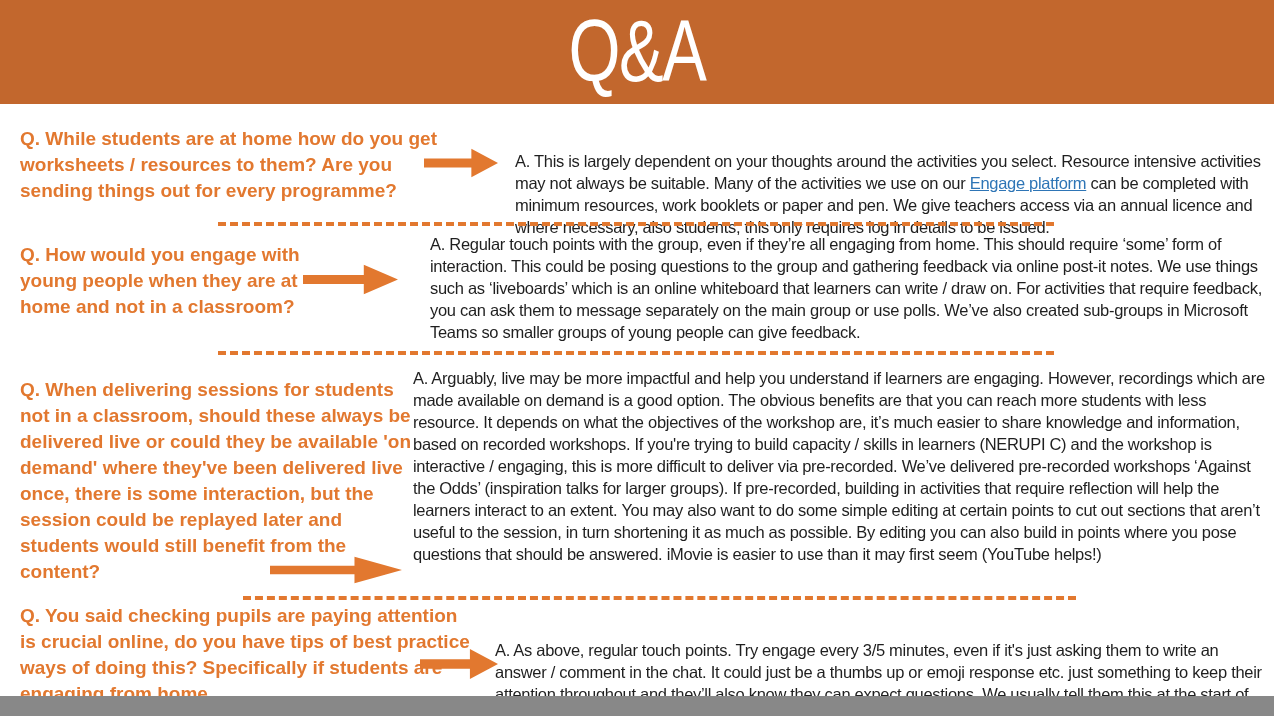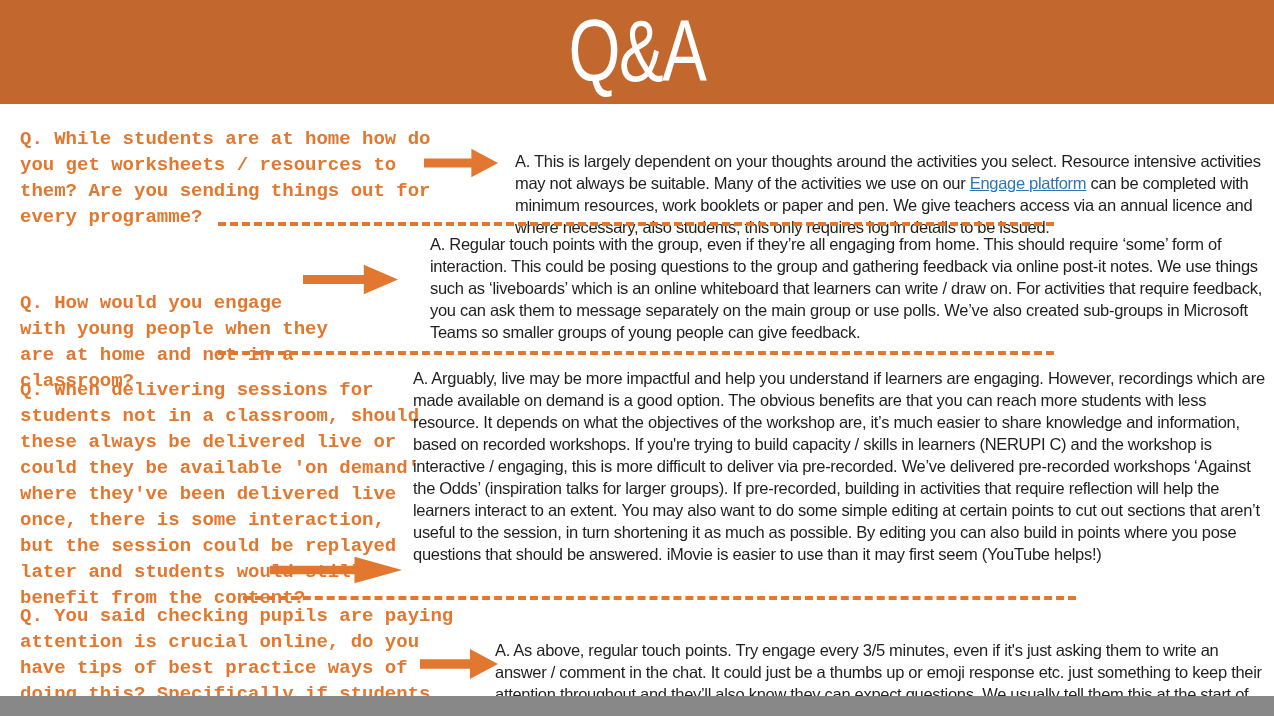--- a/index.html
+++ b/index.html
@@ -30,21 +30,20 @@
     transform:scaleX(0.76);
     letter-spacing:-2px;
     margin-top:-2px;
   }
   .q{
     position:absolute;
     color:var(--accent);
     font-weight:bold;
     font-size:19px;
     line-height:26px;
-    font-family:Liberation Mono, monospace;
   }
   .a{
     position:absolute;
     color:var(--answer);
     font-size:16.5px;
     line-height:22px;
     letter-spacing:-0.3px;
   }
   .a a{color:var(--link);text-decoration:underline;cursor:pointer;}
   .divider{
@@ -53,21 +52,21 @@
     height:0;
   }
   .arrow{position:absolute;}
   .arrow svg{display:block;width:100%;height:100%;fill:var(--accent);}
   
   .q1{left:20px;top:126px;width:428px;}
   .arrow1{left:424px;top:147px;width:74px;height:32px;}
   .a1{left:515px;top:118px;width:752px;margin-top:32px;}
   .div1{left:218px;top:222px;width:836px;}
   
-  .q2{left:20px;top:242px;width:310px;margin-top:48px;}
+  .q2{left:20px;top:242px;width:310px;}
   .arrow2{left:303px;top:263px;width:95px;height:33px;}
   .a2{left:430px;top:233px;width:842px;}
   .div2{left:218px;top:351px;width:836px;}
   
   .q3{left:20px;top:377px;width:404px;}
   .arrow3{left:270px;top:555px;width:132px;height:30px;}
   .a3{left:413px;top:367px;width:860px;}
   .div3{left:243px;top:596px;width:833px;}
   
   .q4{left:20px;top:603px;width:450px;}

